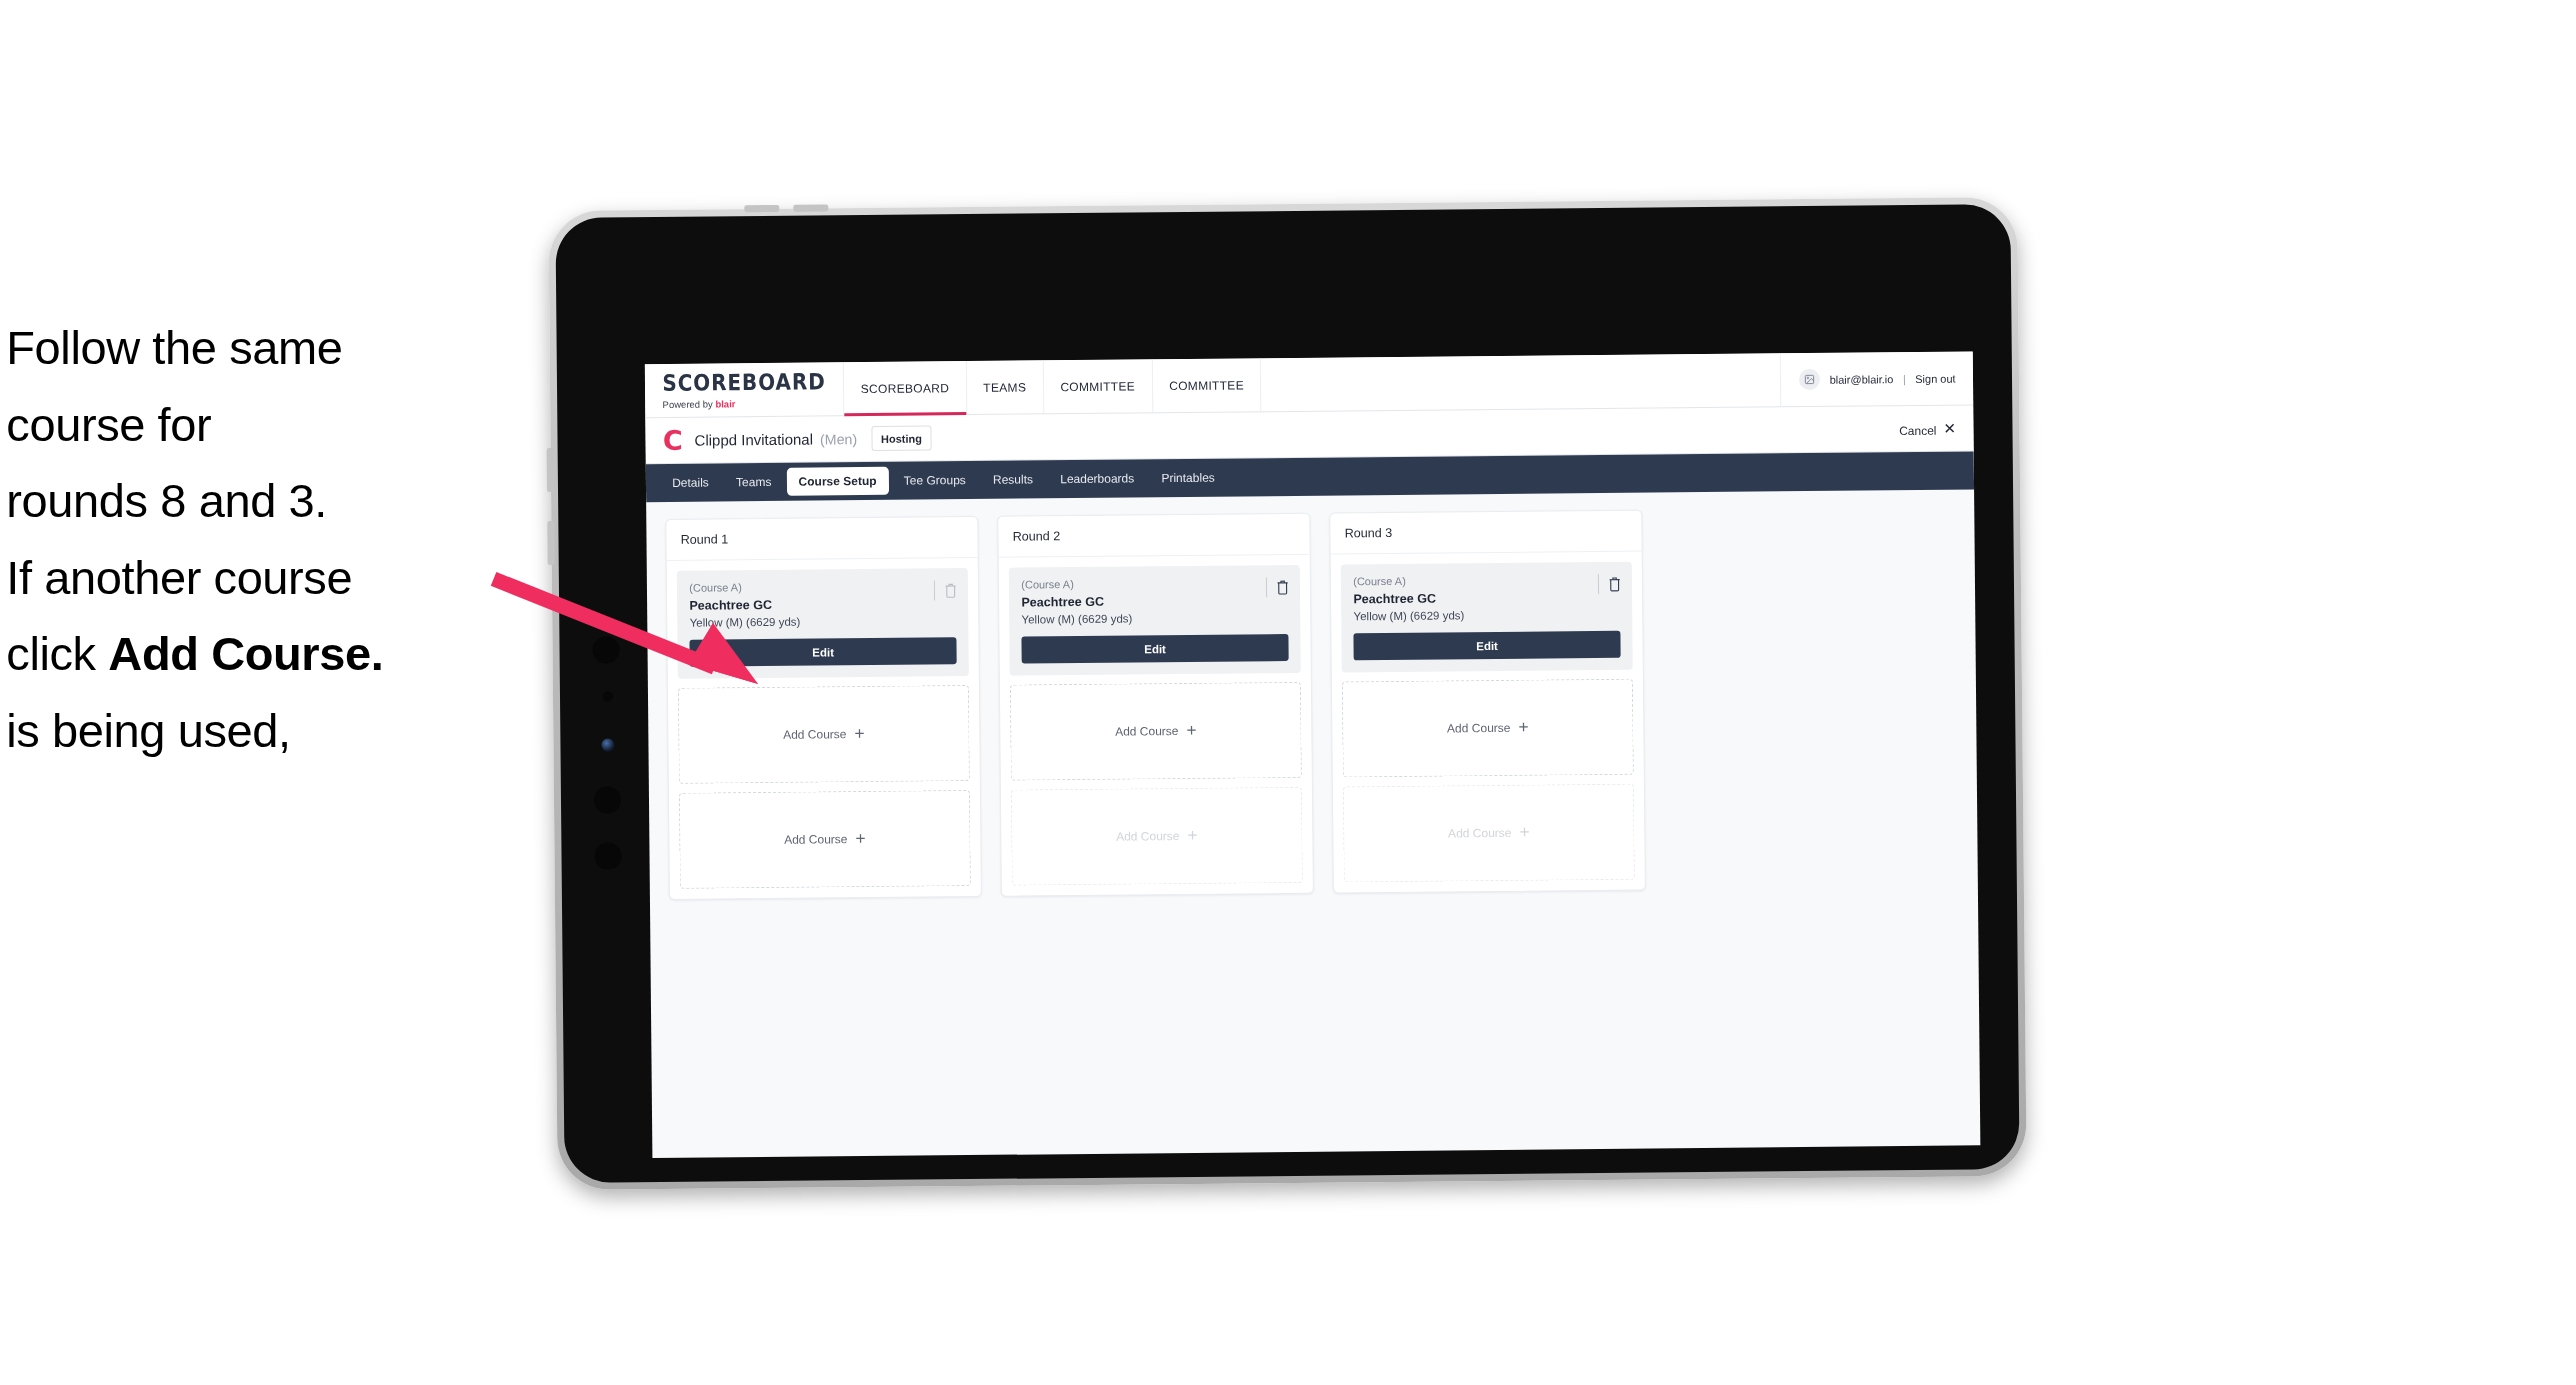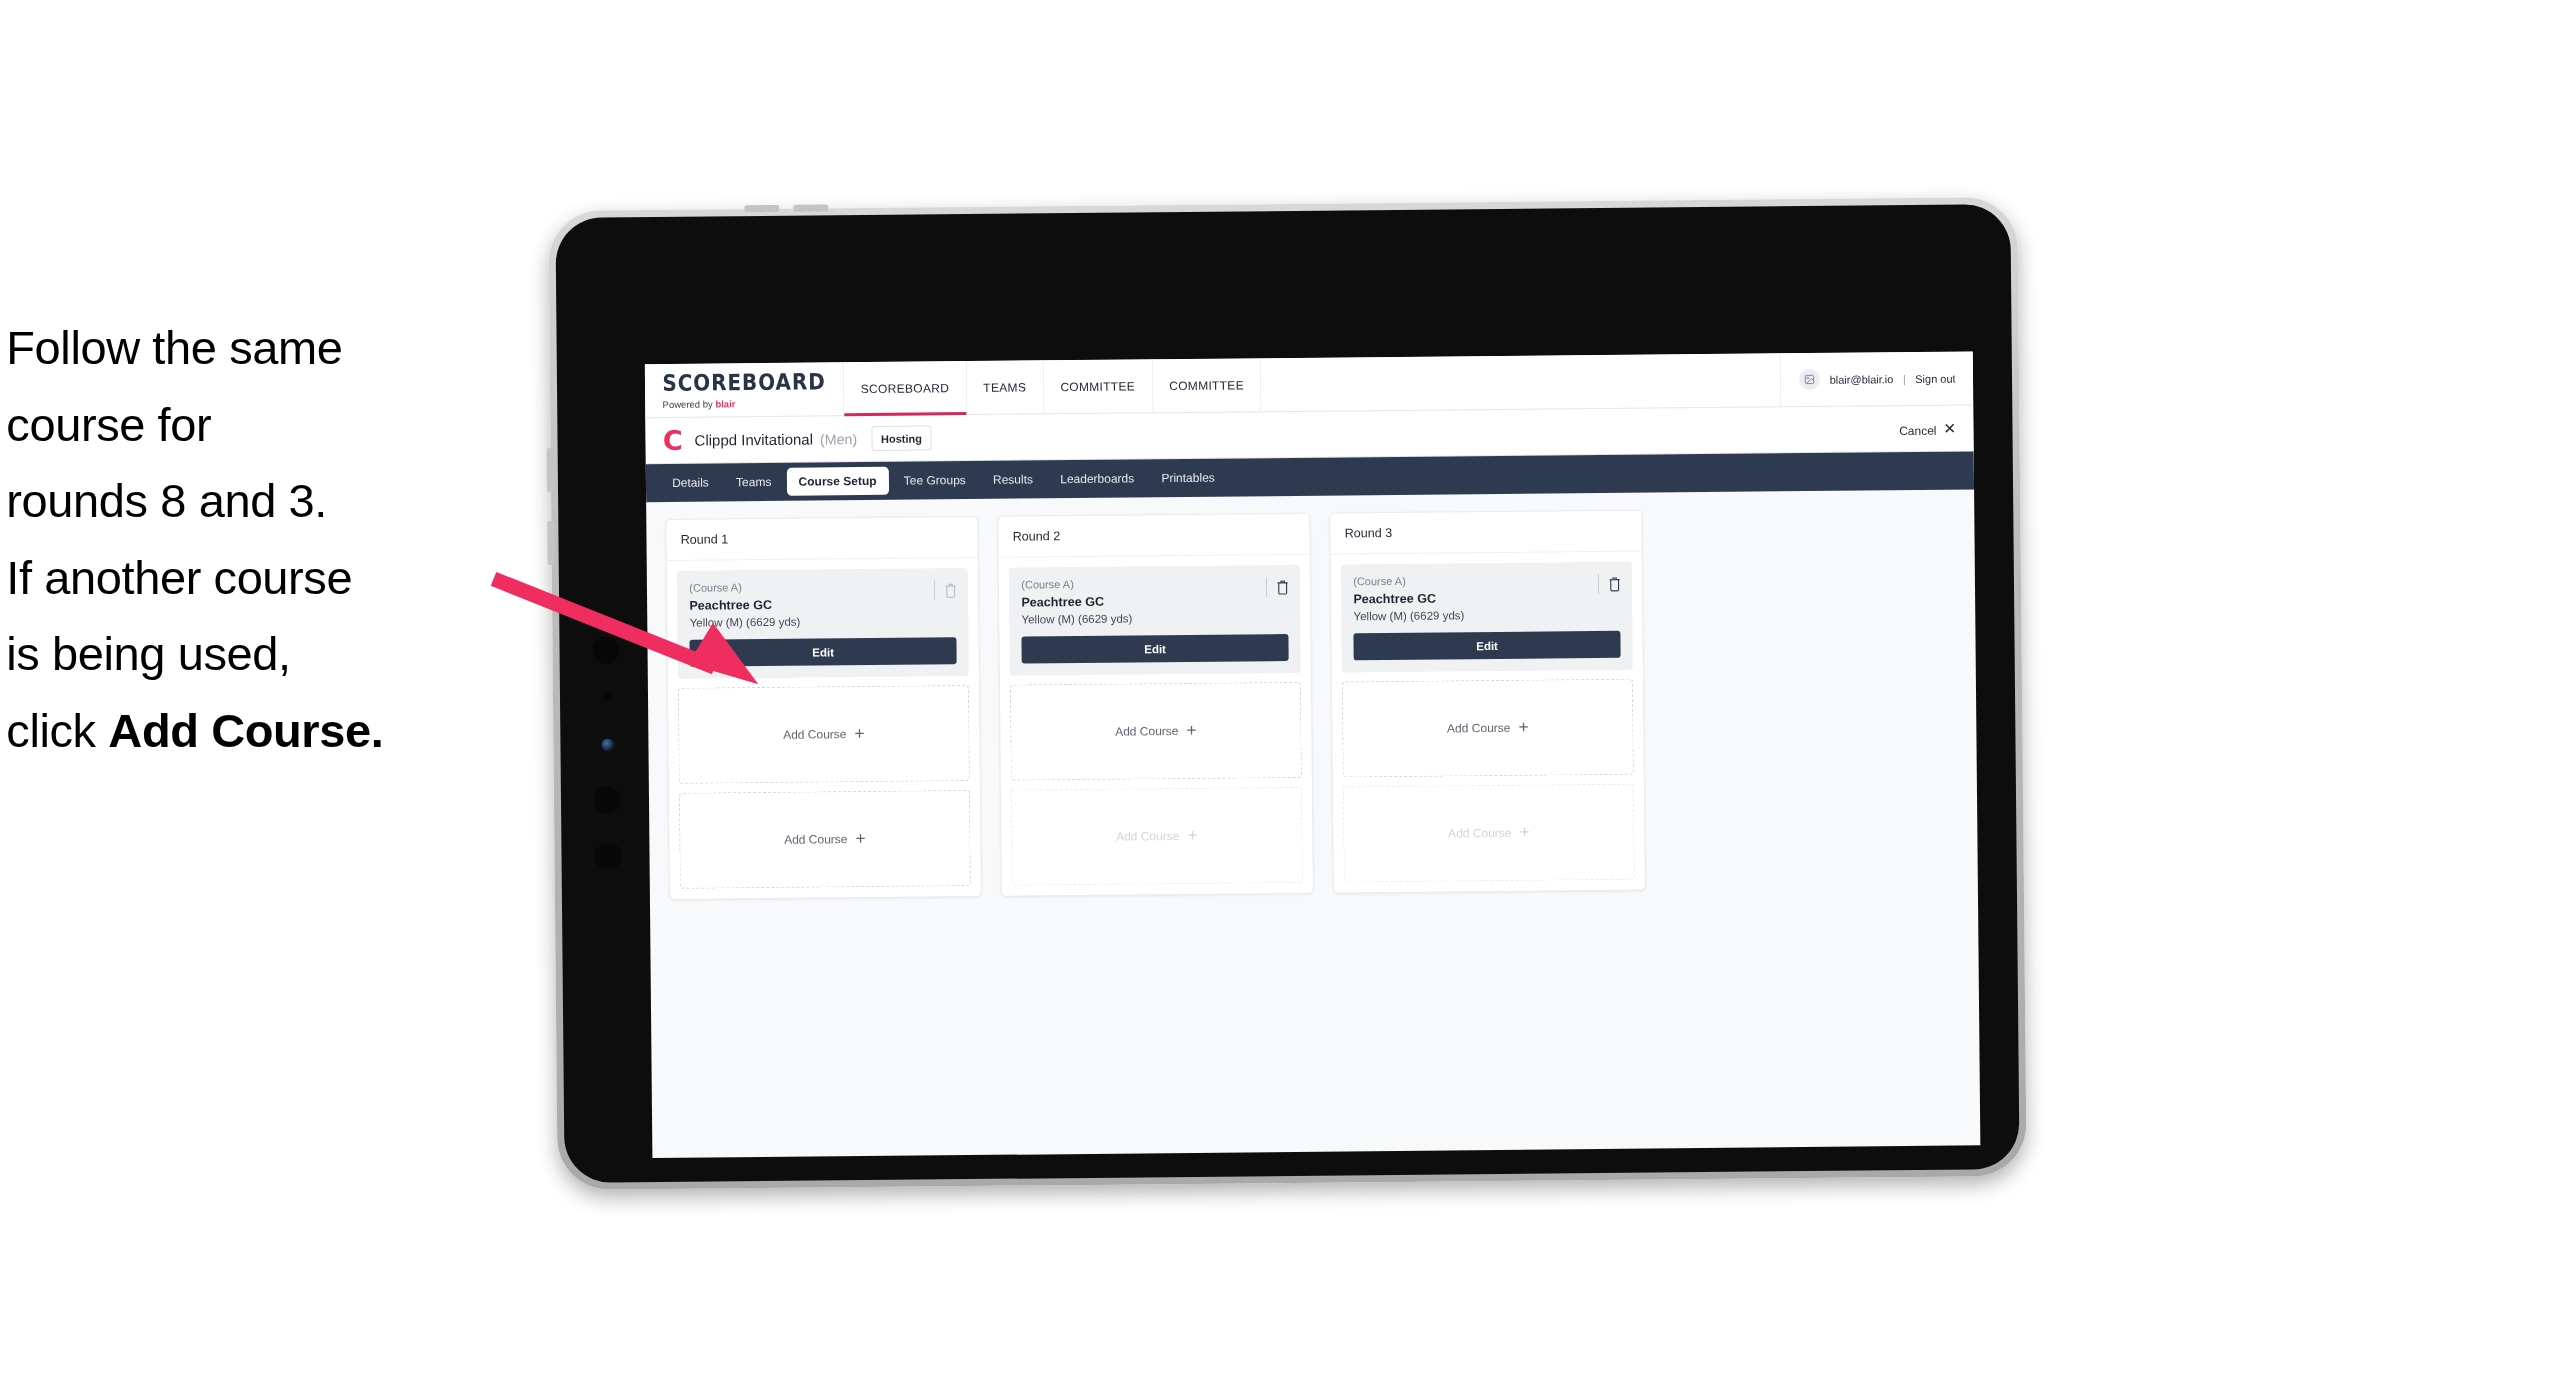--- a/index.html
+++ b/index.html
@@ -139,24 +139,24 @@
 </head>
 <body>
 
 <div id="stage">
 
   <div id="caption">
     <div>Follow the same</div>
     <div>course for</div>
     <div>rounds 8 and 3.</div>
     <div>If another course</div>
-    <div>is being used,</div>
     <div>
       <span>click </span><span class="b">Add Course.</span>
     </div>
+    <div>is being used,</div>
   </div>
 
   <div id="tablet">
     <div class="tab-outer"></div>
     <div class="tab-btn btn-top1"></div>
     <div class="tab-btn btn-top2"></div>
     <div class="tab-btn btn-side1"></div>
     <div class="tab-btn btn-side2"></div>
     <div class="tab-body">
       <div class="sensor s1"></div>

